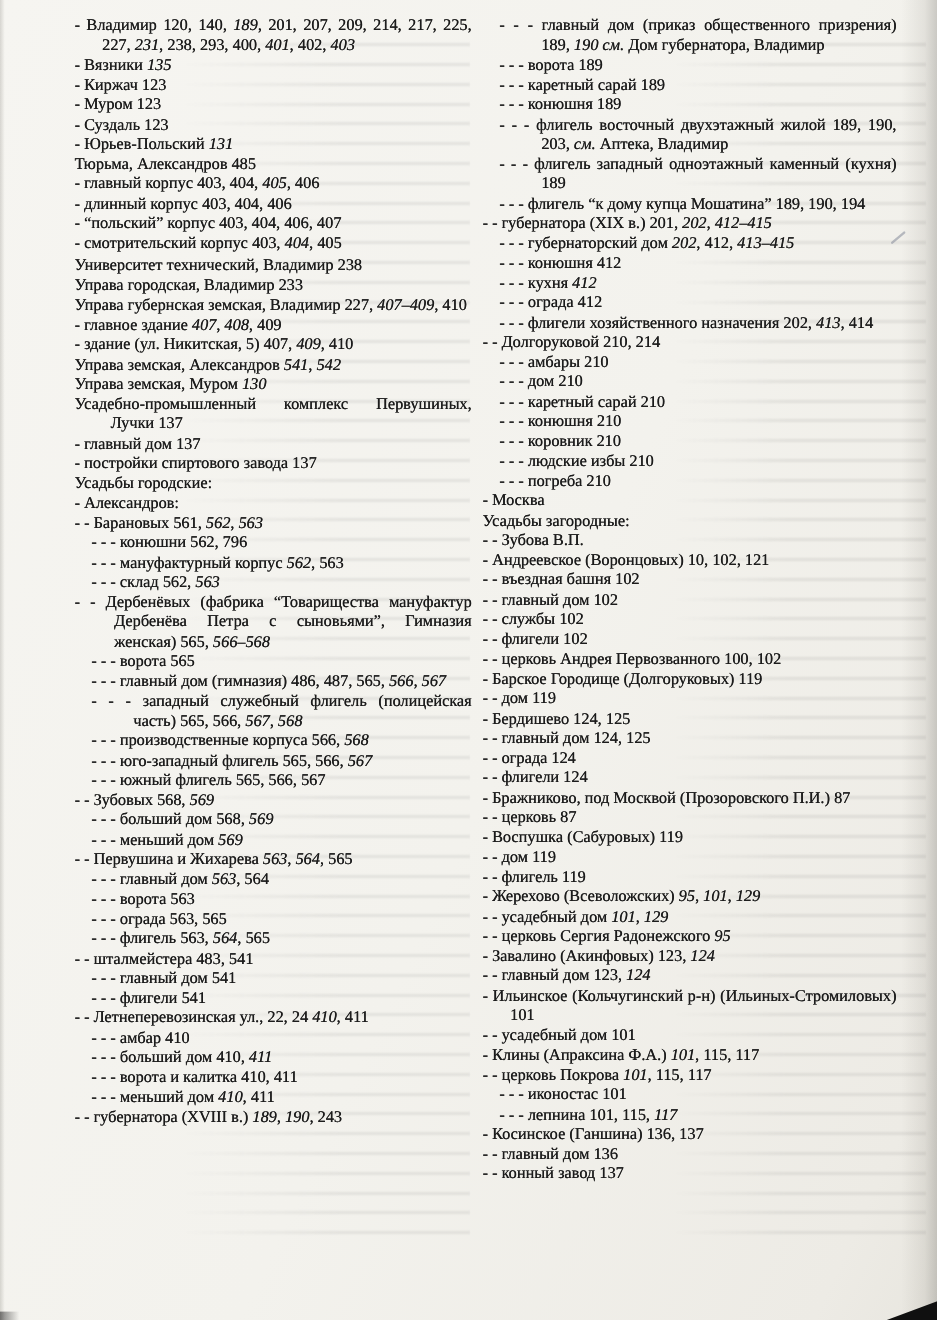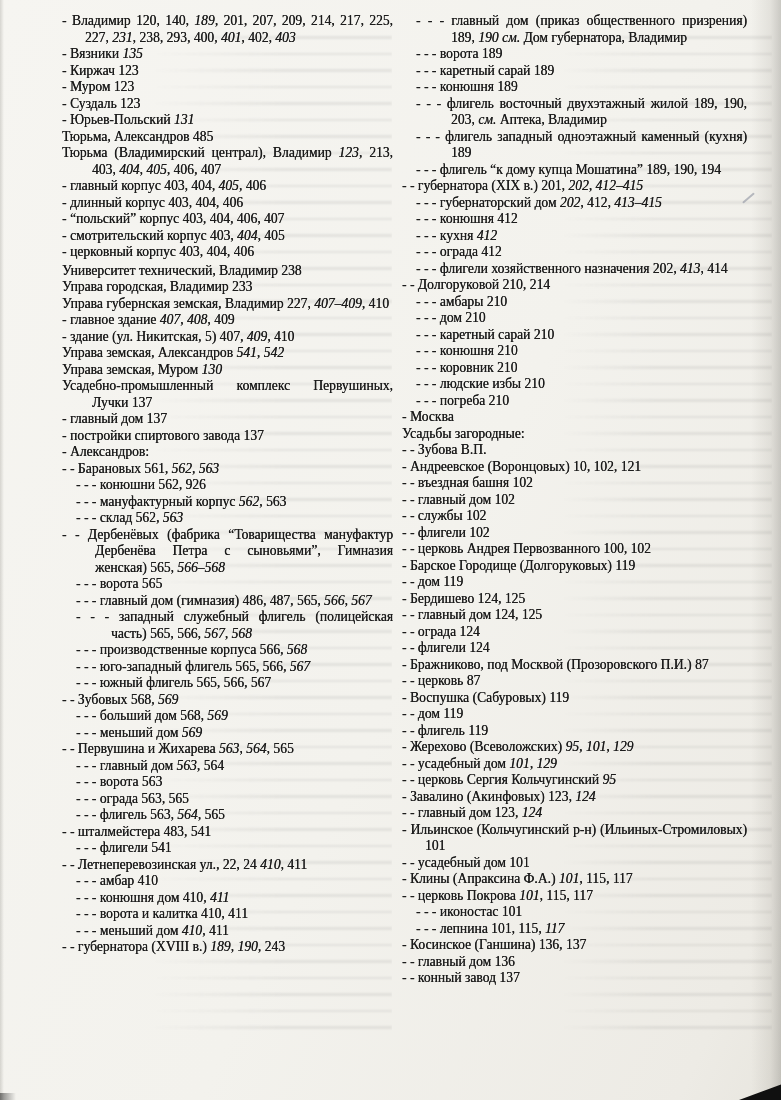--- a/index.html
+++ b/index.html
@@ -71,61 +71,61 @@
   <div class="bleed bleed-right"></div>
 
   <div class="col col-left" id="col-left">
       <div class="entry lv1"><span>- Владимир 120, 140, </span><span class="it">189</span><span>, 201, 207, 209, 214, 217, 225, 227, </span><span class="it">231</span><span>, 238, 293, 400, </span><span class="it">401</span><span>, 402, </span><span class="it">403</span></div>
       <div class="entry lv1"><span>- Вязники </span><span class="it">135</span></div>
       <div class="entry lv1"><span>- Киржач 123</span></div>
       <div class="entry lv1"><span>- Муром 123</span></div>
       <div class="entry lv1"><span>- Суздаль 123</span></div>
       <div class="entry lv1"><span>- Юрьев-Польский </span><span class="it">131</span></div>
       <div class="entry lv0"><span>Тюрьма, Александров 485</span></div>
-      <div class="entry lv0"><span>Тюрьма (Владимирский централ), Владимир </span><span class="it">123</span><span>, 213, 403, </span><span class="it">404</span><span>, </span><span class="it">405</span><span>, 406, 407</span></div>
       <div class="entry lv1"><span>- главный корпус 403, 404, </span><span class="it">405</span><span>, 406</span></div>
       <div class="entry lv1"><span>- длинный корпус 403, 404, 406</span></div>
       <div class="entry lv1"><span>- “польский” корпус 403, 404, 406, 407</span></div>
       <div class="entry lv1"><span>- смотрительский корпус 403, </span><span class="it">404</span><span>, 405</span></div>
-      <div class="entry lv1"><span>- церковный корпус 403, 404, 406</span></div>
       <div class="entry lv0 gap"><span>Университет технический, Владимир 238</span></div>
       <div class="entry lv0"><span>Управа городская, Владимир 233</span></div>
       <div class="entry lv0"><span>Управа губернская земская, Владимир 227, </span><span class="it">407–409</span><span>, 410</span></div>
       <div class="entry lv1"><span>- главное здание </span><span class="it">407</span><span>, </span><span class="it">408</span><span>, 409</span></div>
       <div class="entry lv1"><span>- здание (ул. Никитская, 5) 407, </span><span class="it">409</span><span>, 410</span></div>
       <div class="entry lv0"><span>Управа земская, Александров </span><span class="it">541</span><span>, </span><span class="it">542</span></div>
       <div class="entry lv0"><span>Управа земская, Муром </span><span class="it">130</span></div>
       <div class="entry lv0"><span>Усадебно-промышленный комплекс Первуши­ных, Лучки 137</span></div>
       <div class="entry lv1"><span>- главный дом 137</span></div>
       <div class="entry lv1"><span>- постройки спиртового завода 137</span></div>
+      <div class="entry lv0"><span>Усадьбы городские:</span></div>
       <div class="entry lv1"><span>- Александров:</span></div>
       <div class="entry lv2"><span>- - Барановых 561, </span><span class="it">562</span><span>, </span><span class="it">563</span></div>
-      <div class="entry lv3"><span>- - - конюшни 562, 926</span></div>
+      <div class="entry lv3"><span>- - - конюшни 562, 796</span></div>
       <div class="entry lv3"><span>- - - мануфактурный корпус </span><span class="it">562</span><span>, 563</span></div>
       <div class="entry lv3"><span>- - - склад 562, </span><span class="it">563</span></div>
       <div class="entry lv2"><span>- - Дербенёвых (фабрика “Товарищества ману­фактур Дербенёва Петра с сыновьями”, Гимназия женская) 565, </span><span class="it">566–568</span></div>
       <div class="entry lv3"><span>- - - ворота 565</span></div>
       <div class="entry lv3"><span>- - - главный дом (гимназия) 486, 487, 565, </span><span class="it">566</span><span>, </span><span class="it">567</span></div>
       <div class="entry lv3"><span>- - - западный служебный флигель (полицей­ская часть) 565, 566, </span><span class="it">567</span><span>, </span><span class="it">568</span></div>
       <div class="entry lv3"><span>- - - производственные корпуса 566, </span><span class="it">568</span></div>
       <div class="entry lv3"><span>- - - юго-западный флигель 565, 566, </span><span class="it">567</span></div>
       <div class="entry lv3"><span>- - - южный флигель 565, 566, 567</span></div>
       <div class="entry lv2"><span>- - Зубовых 568, </span><span class="it">569</span></div>
       <div class="entry lv3"><span>- - - больший дом 568, </span><span class="it">569</span></div>
       <div class="entry lv3"><span>- - - меньший дом </span><span class="it">569</span></div>
       <div class="entry lv2"><span>- - Первушина и Жихарева </span><span class="it">563</span><span>, </span><span class="it">564</span><span>, 565</span></div>
       <div class="entry lv3"><span>- - - главный дом </span><span class="it">563</span><span>, 564</span></div>
       <div class="entry lv3"><span>- - - ворота 563</span></div>
       <div class="entry lv3"><span>- - - ограда 563, 565</span></div>
       <div class="entry lv3"><span>- - - флигель 563, </span><span class="it">564</span><span>, 565</span></div>
       <div class="entry lv2"><span>- - шталмейстера 483, 541</span></div>
+      <div class="entry lv3"><span>- - - главный дом 541</span></div>
       <div class="entry lv3"><span>- - - флигели 541</span></div>
       <div class="entry lv2"><span>- - Летнеперевозинская ул., 22, 24 </span><span class="it">410</span><span>, 411</span></div>
       <div class="entry lv3"><span>- - - амбар 410</span></div>
-      <div class="entry lv3"><span>- - - конюшня дом 410, </span><span class="it">411</span></div>
+      <div class="entry lv3"><span>- - - больший дом 410, </span><span class="it">411</span></div>
       <div class="entry lv3"><span>- - - ворота и калитка 410, 411</span></div>
       <div class="entry lv3"><span>- - - меньший дом </span><span class="it">410</span><span>, 411</span></div>
       <div class="entry lv2"><span>- - губернатора (XVIII в.) </span><span class="it">189</span><span>, </span><span class="it">190</span><span>, 243</span></div>
     </div>
   <div class="col col-right" id="col-right">
       <div class="entry lv3"><span>- - - главный дом (приказ общественного при­зрения) 189, </span><span class="it">190 см.</span><span> Дом губернатора, Владимир</span></div>
       <div class="entry lv3"><span>- - - ворота 189</span></div>
       <div class="entry lv3"><span>- - - каретный сарай 189</span></div>
       <div class="entry lv3"><span>- - - конюшня 189</span></div>
       <div class="entry lv3"><span>- - - флигель восточный двухэтажный жилой 189, 190, 203, </span><span class="it">см.</span><span> Аптека, Владимир</span></div>
@@ -160,21 +160,21 @@
       <div class="entry lv2"><span>- - главный дом 124, 125</span></div>
       <div class="entry lv2"><span>- - ограда 124</span></div>
       <div class="entry lv2"><span>- - флигели 124</span></div>
       <div class="entry lv1"><span>- Бражниково, под Москвой (Прозоровского П.И.) 87</span></div>
       <div class="entry lv2"><span>- - церковь 87</span></div>
       <div class="entry lv1"><span>- Воспушка (Сабуровых) 119</span></div>
       <div class="entry lv2"><span>- - дом 119</span></div>
       <div class="entry lv2"><span>- - флигель 119</span></div>
       <div class="entry lv1"><span>- Жерехово (Всеволожских) </span><span class="it">95</span><span>, </span><span class="it">101</span><span>, </span><span class="it">129</span></div>
       <div class="entry lv2"><span>- - усадебный дом </span><span class="it">101</span><span>, </span><span class="it">129</span></div>
-      <div class="entry lv2"><span>- - церковь Сергия Кольчугинский </span><span class="it">95</span></div>
+      <div class="entry lv2"><span>- - церковь Сергия Радонежского </span><span class="it">95</span></div>
       <div class="entry lv1"><span>- Завалино (Акинфовых) 123, </span><span class="it">124</span></div>
       <div class="entry lv2"><span>- - главный дом 123, </span><span class="it">124</span></div>
       <div class="entry lv1"><span>- Ильинское (Кольчугинский р-н) (Ильиных-Стромиловых) 101</span></div>
       <div class="entry lv2"><span>- - усадебный дом 101</span></div>
       <div class="entry lv1"><span>- Клины (Апраксина Ф.А.) </span><span class="it">101</span><span>, 115, 117</span></div>
       <div class="entry lv2"><span>- - церковь Покрова </span><span class="it">101</span><span>, 115, 117</span></div>
       <div class="entry lv3"><span>- - - иконостас 101</span></div>
       <div class="entry lv3"><span>- - - лепнина 101, 115, </span><span class="it">117</span></div>
       <div class="entry lv1"><span>- Косинское (Ганшина) 136, 137</span></div>
       <div class="entry lv2"><span>- - главный дом 136</span></div>

